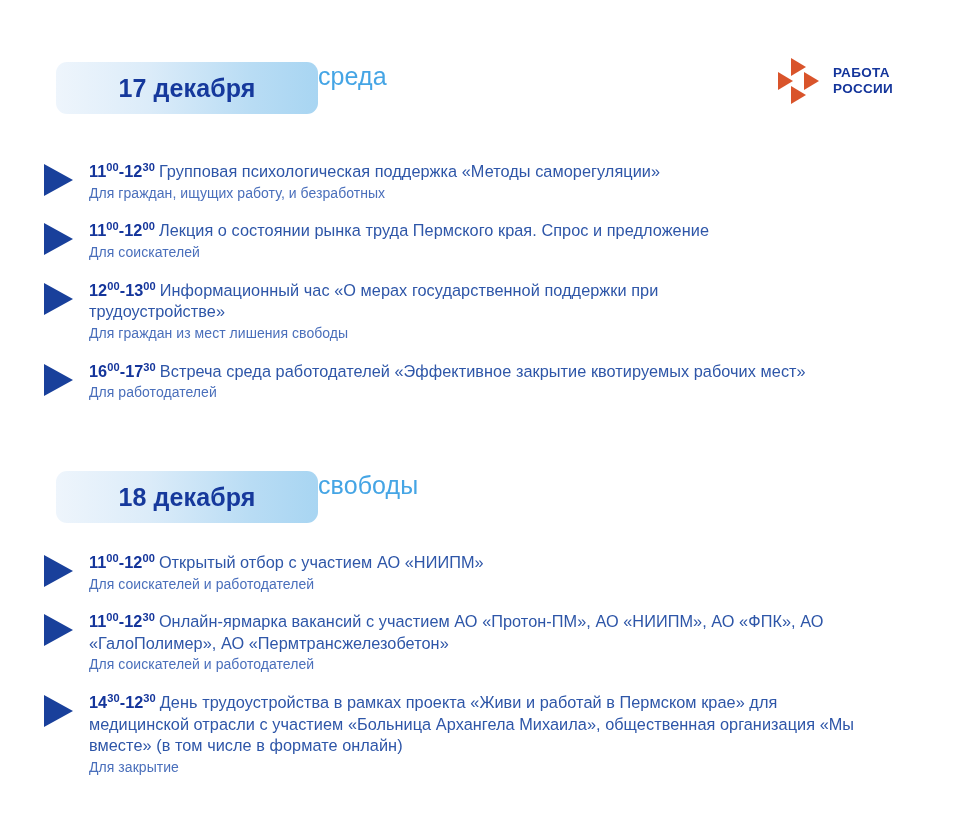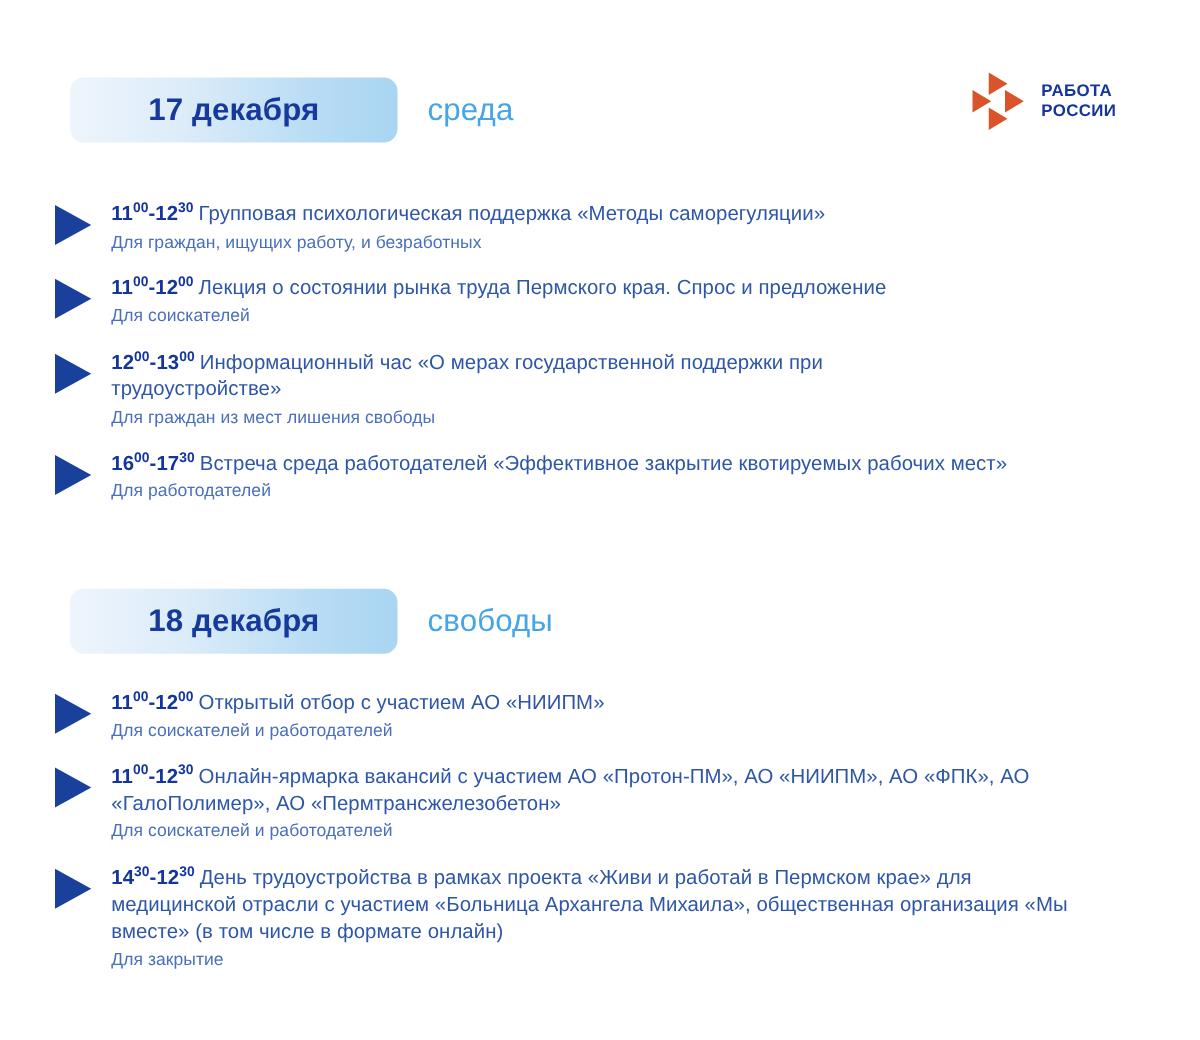--- a/index.html
+++ b/index.html
@@ -54,21 +54,21 @@
     font-weight: bold;
     line-height: 1.15;
     letter-spacing: 0.3px;
     color: #14359b;
     white-space: nowrap;
   }
 
   
   .day-header {
     display: flex;
-    align-items: center;
+    align-items: flex-start;
     position: absolute;
   }
   .date-pill {
     width: 262px;
     height: 52px;
     border-radius: 11px;
     background: linear-gradient(90deg, #eef5fc 0%, #dcecf9 35%, #b8dcf4 75%, #a8d5f2 100%);
     display: flex;
     align-items: center;
     justify-content: center;
@@ -76,21 +76,20 @@
   }
   .date-pill span {
     font-size: 25px;
     font-weight: bold;
     color: #16399c;
     letter-spacing: 0.1px;
   }
   .weekday {
     font-size: 25px;
     color: #45a5e5;
-    margin-left: 24px;
     letter-spacing: 0.1px;
     white-space: nowrap;
   }
 
   
   .events {
     position: absolute;
     left: 44px;
   }
   .event {

